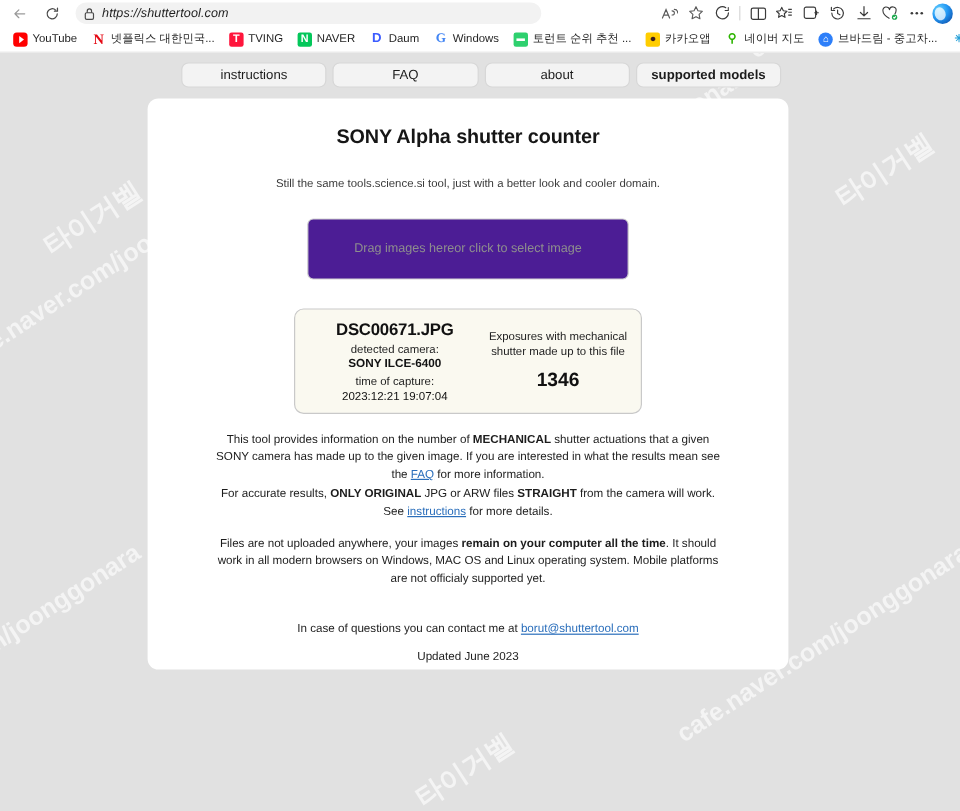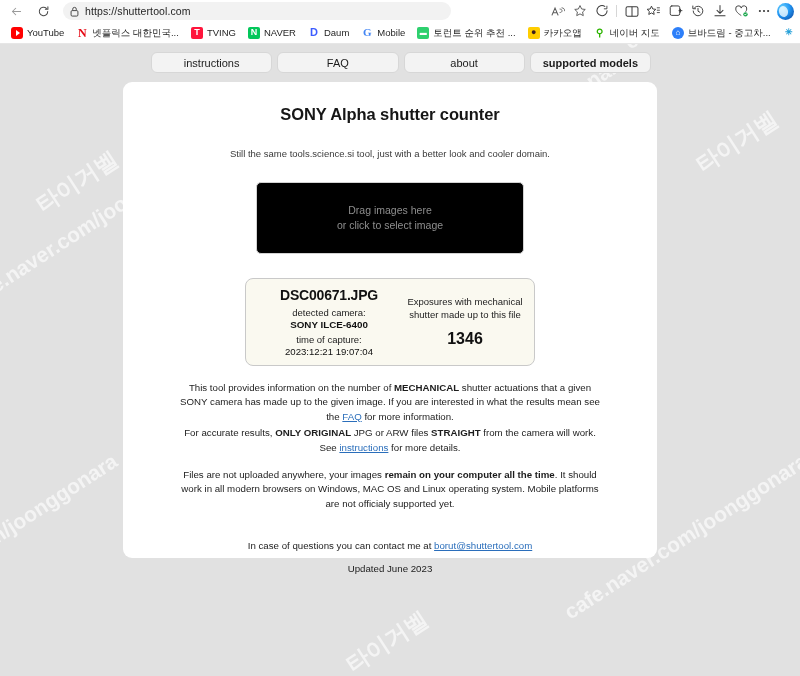--- a/index.html
+++ b/index.html
@@ -17,20 +17,21 @@
     width: 800px; height: 44px;
     background: #ffffff;
     z-index: 40;
   }
   #toolbar-row {
     position: relative;
     height: 22px;
     display: flex;
     align-items: center;
     background: #ffffff;
+    font-style: italic;
   }
   .nav-btn {
     width: 22px; height: 20px;
     margin-left: 5px;
     display: flex; align-items: center; justify-content: center;
     color: #9a9a9a;
   }
   .nav-btn svg { display: block; }
   #address-bar {
     margin-left: 9px;
@@ -203,26 +204,25 @@
   #subtitle {
     text-align: center;
     font-size: 9.5px;
     color: #3a3a3a;
     margin-top: 24px;
   }
 
   #dropzone {
     margin: 23px auto 0 auto;
     width: 268px;
-    height: 72px;
-    background: #000000;
+    height: 51px;
+    background: #4c1d95;
     border: 1px solid #d2d2d2;
     border-radius: 5px;
     display: flex;
-    flex-direction: column;
     align-items: center;
     justify-content: center;
     cursor: pointer;
   }
   #dropzone div {
     font-size: 10.5px;
     color: #8e8e8e;
     line-height: 15px;
   }
 
@@ -419,21 +419,21 @@
     <div class="bm">
       <span class="favicon fi-naver">N</span>
       <span class="bm-label">NAVER</span>
     </div>
     <div class="bm">
       <span class="favicon fi-daum">D</span>
       <span class="bm-label">Daum</span>
     </div>
     <div class="bm">
       <span class="favicon fi-google">G</span>
-      <span class="bm-label">Mobile</span>
+      <span class="bm-label">Windows</span>
     </div>
     <div class="bm">
       <span class="favicon fi-torrent">▬</span>
       <span class="bm-label">토런트 순위 추천 ...</span>
     </div>
     <div class="bm">
       <span class="favicon fi-kakao">●</span>
       <span class="bm-label">카카오앱</span>
     </div>
     <div class="bm">

